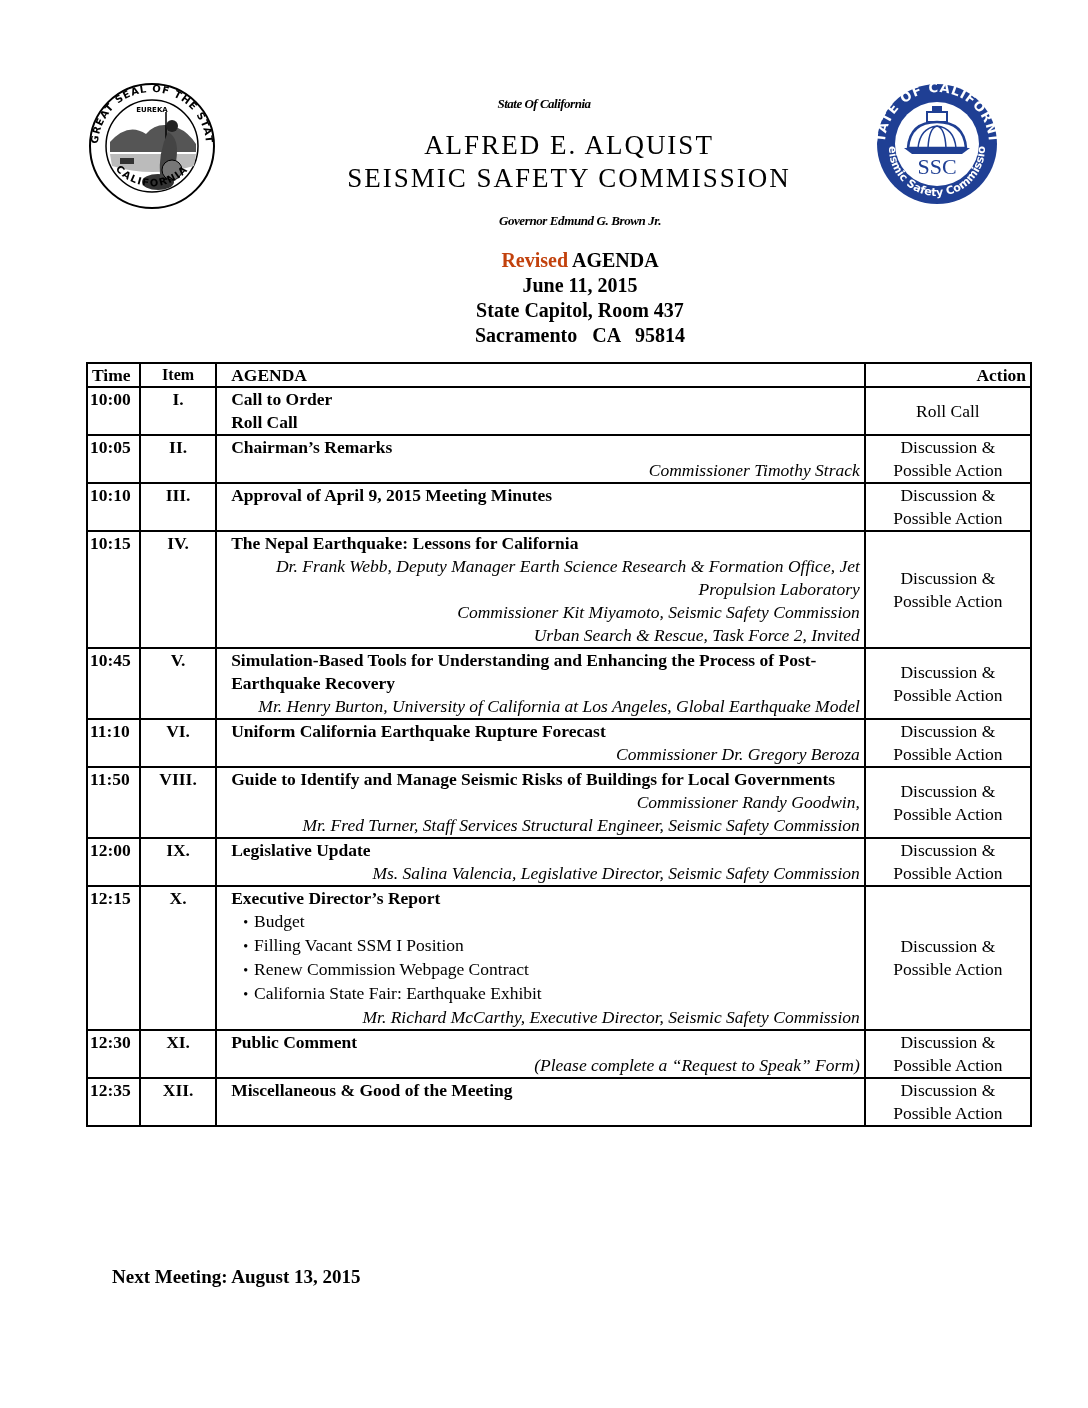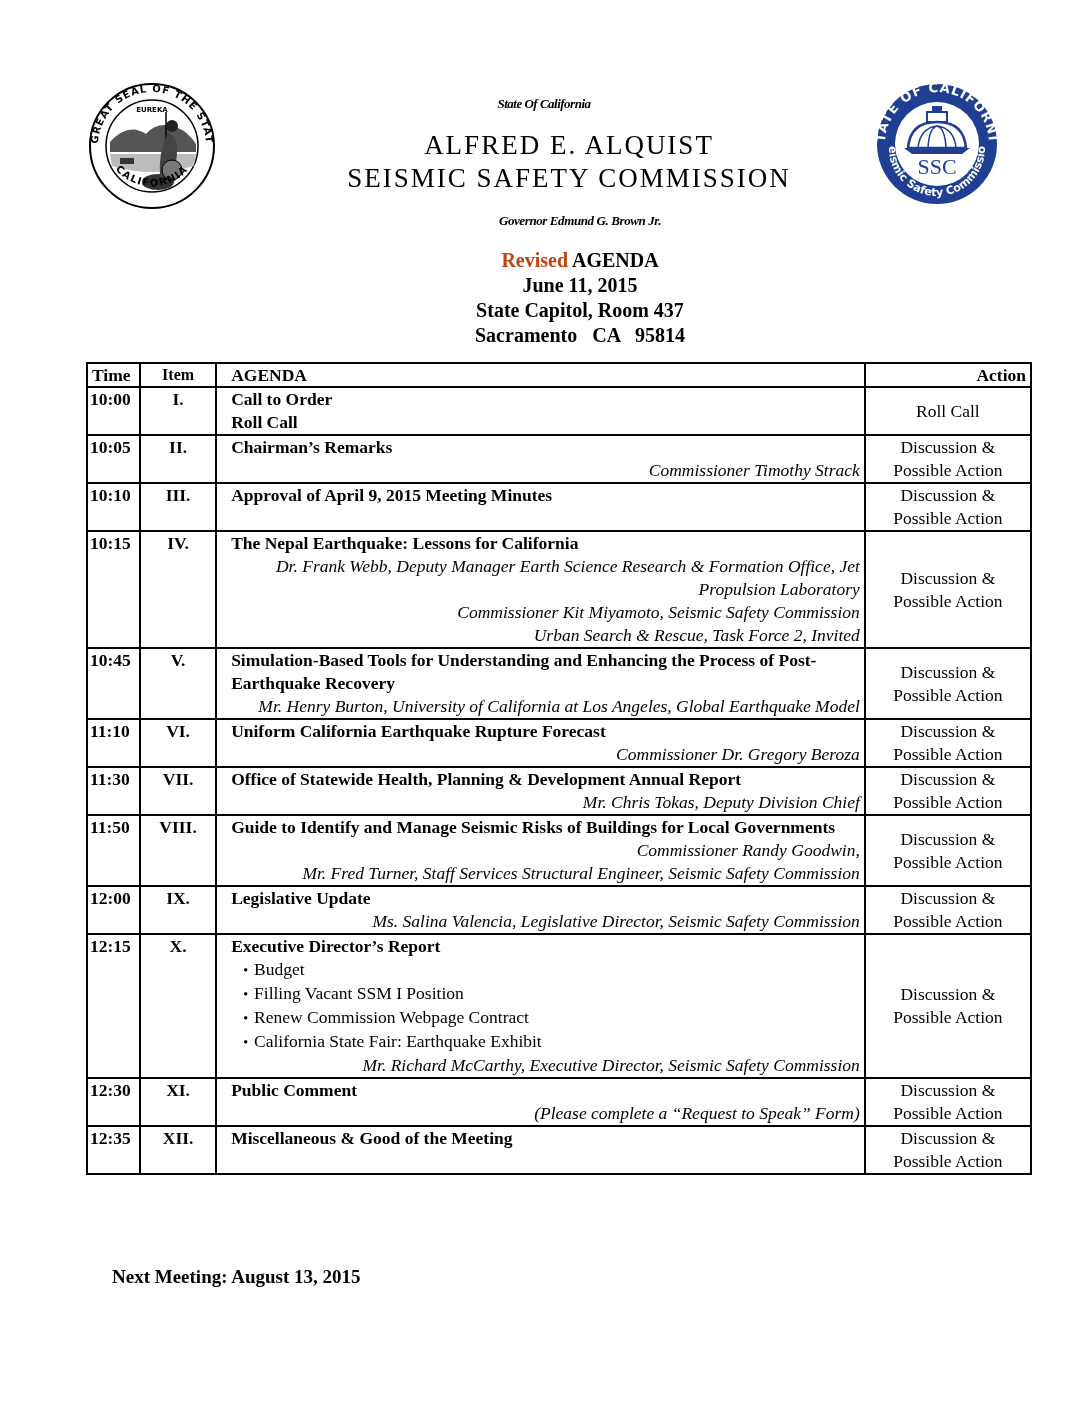--- a/index.html
+++ b/index.html
@@ -178,32 +178,20 @@
         <td class="agenda">
           <div class="ag-title">Uniform California Earthquake Rupture Forecast</div>
           <div class="ag-sub">Commissioner Dr. Gregory Beroza</div>
         </td>
         <td class="action top">
           <div>Discussion &amp;</div>
           <div>Possible Action</div>
         </td>
       </tr>
       <tr>
-        <td class="time">11:30</td>
-        <td class="item">VII.</td>
-        <td class="agenda">
-          <div class="ag-title">Office of Statewide Health, Planning &amp; Development Annual Report</div>
-          <div class="ag-sub">Mr. Chris Tokas, Deputy Division Chief</div>
-        </td>
-        <td class="action top">
-          <div>Discussion &amp;</div>
-          <div>Possible Action</div>
-        </td>
-      </tr>
-      <tr>
         <td class="time">11:50</td>
         <td class="item">VIII.</td>
         <td class="agenda">
           <div class="ag-title">Guide to Identify and Manage Seismic Risks of Buildings for Local Governments</div>
           <div class="ag-sub">Commissioner Randy Goodwin,</div>
           <div class="ag-sub">Mr. Fred Turner, Staff Services Structural Engineer, Seismic Safety Commission</div>
         </td>
         <td class="action">
           <div>Discussion &amp;</div>
           <div>Possible Action</div>

